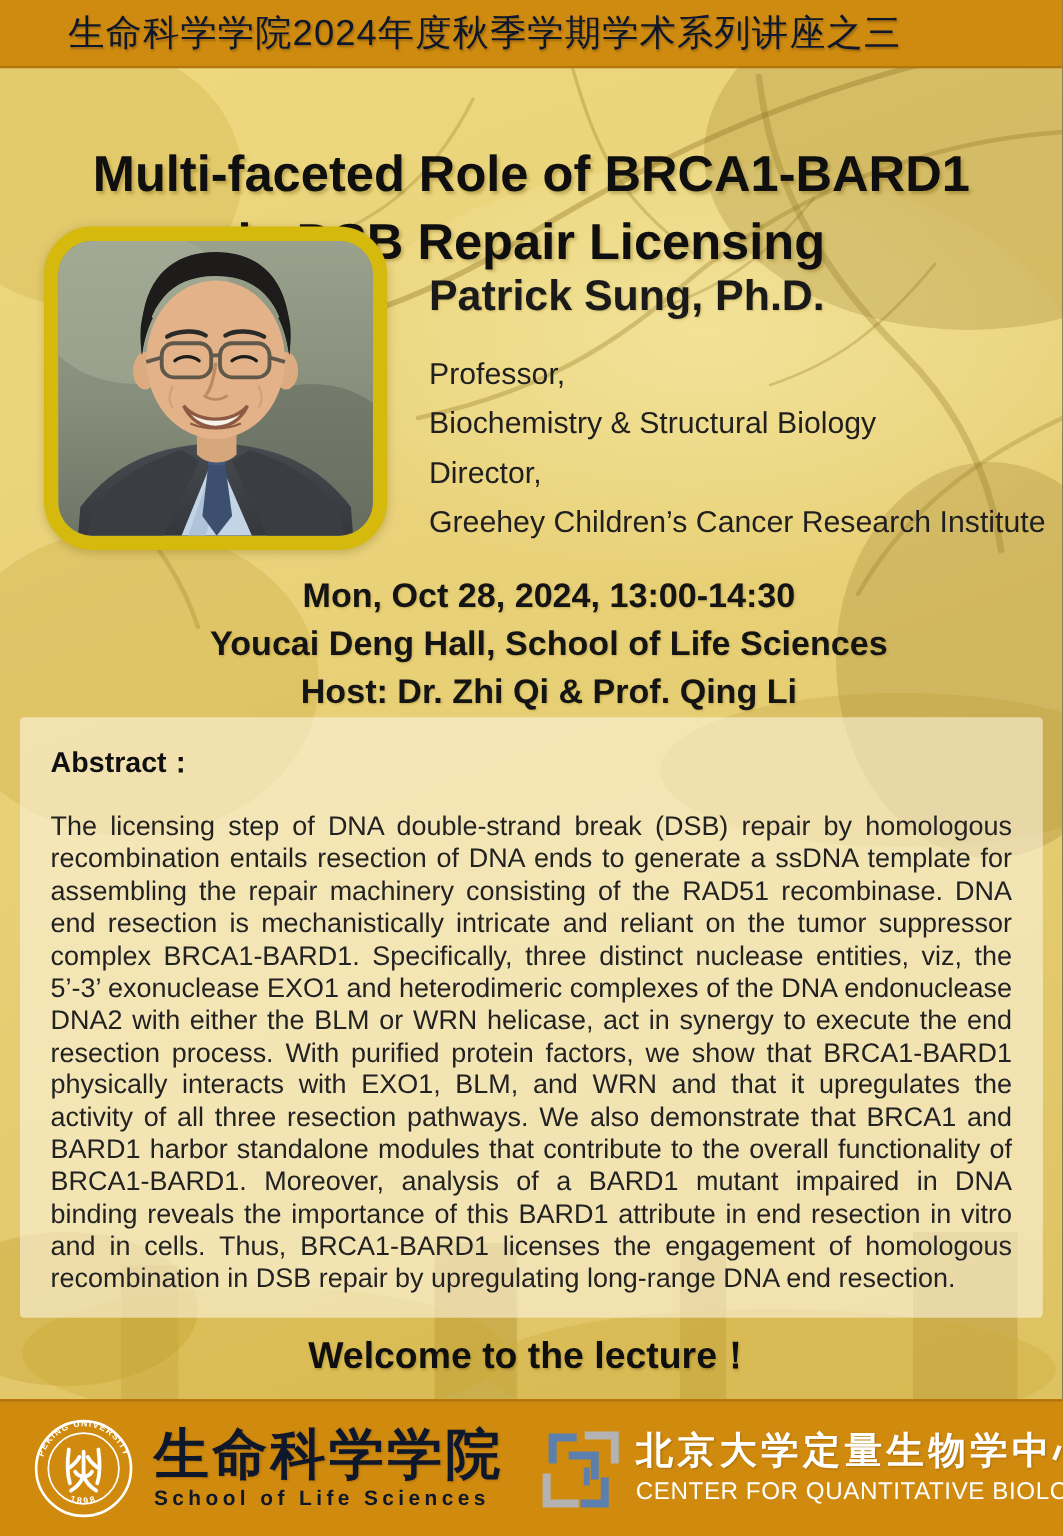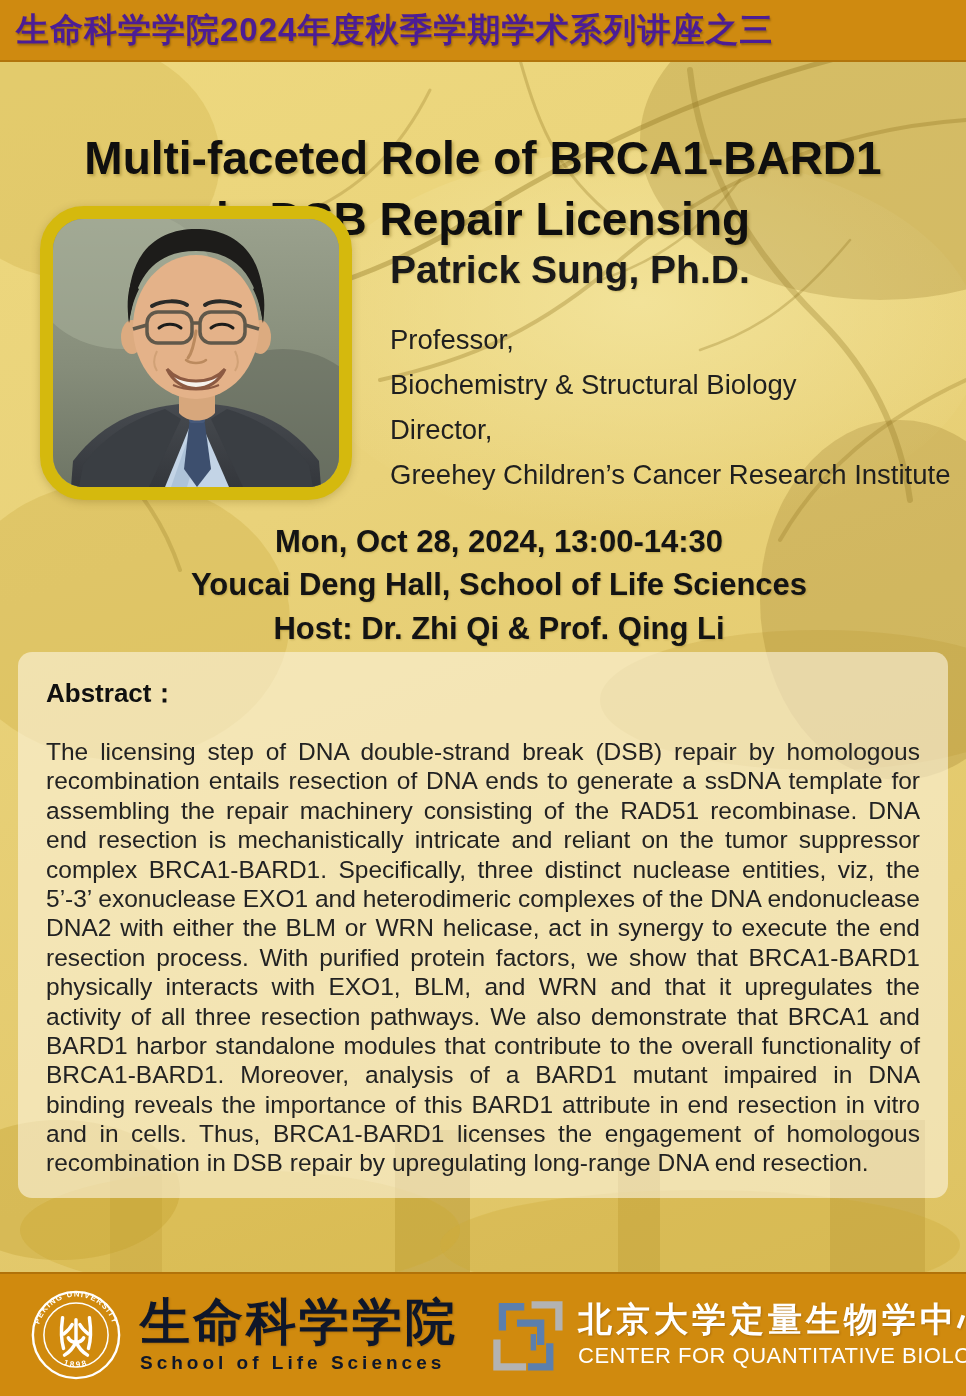--- a/index.html
+++ b/index.html
@@ -8,22 +8,22 @@
     font-family:"Liberation Sans","DejaVu Sans",sans-serif;
     background:linear-gradient(160deg,#eed97f 0%,#e9d27a 35%,#e3c96c 70%,#dcc05e 100%);
   }
   .bg-art{position:absolute;inset:0;z-index:0;}
   
   .top-banner{
     position:absolute;left:0;top:0;width:100%;height:62px;z-index:3;
     background:#cf8a10;border-bottom:2px solid rgba(90,55,0,.25);
     display:flex;align-items:center;box-sizing:border-box;padding-left:16px;
   }
-  .top-banner-text{color:#4c1d95;font-size:33px;font-weight:bold;letter-spacing:1px;
-    text-shadow:1px 2px 2px rgba(0,0,0,.25);}
+  .top-banner-text{color:#0f172a;font-size:33px;font-weight:normal;letter-spacing:1px;
+    text-shadow:1px 2px 2px rgba(0,0,0,.25);margin-left:46px;}
   
   .title{position:absolute;top:80px;left:0;width:100%;text-align:center;z-index:3;
     color:#0f0f0f;font-weight:bold;font-size:46px;line-height:1.33;
     text-shadow:2px 2px 3px rgba(110,85,5,.35);margin-top:48px;}
   
   .photo-frame{
     position:absolute;left:40px;top:206px;width:286px;height:268px;z-index:3;
     border:13px solid #d5b90d;border-radius:44px;overflow:hidden;
     background:#8a9180;box-shadow:0 2px 8px rgba(90,70,0,.25);
   }
@@ -33,21 +33,21 @@
   .speaker-name{font-size:39px;font-weight:bold;color:#1a1a1a;margin-bottom:32px;
     text-shadow:1px 1px 2px rgba(120,95,10,.3);}
   .speaker-line{font-size:27.5px;margin-bottom:13px;color:#1f1f1f;}
   
   .event{position:absolute;top:520px;left:16px;width:100%;text-align:center;z-index:3;
     font-size:31px;font-weight:bold;color:#141414;line-height:1.4;
     text-shadow:1px 1px 2px rgba(120,95,10,.3);}
   
   .abstract-panel{
     position:absolute;left:18px;top:652px;width:930px;height:546px;z-index:3;
-    box-sizing:border-box;padding:24px 28px;border-radius:14px;
+    box-sizing:border-box;padding:24px 28px;border-radius:4px;
     background:rgba(253,247,230,.58);
   }
   .abstract-heading{font-size:26px;font-weight:bold;color:#101010;}
   .abstract-body{margin-top:26px;font-size:24.5px;line-height:1.2;color:#222;
     text-align:justify;}
   
   .welcome{position:absolute;top:1210px;left:0;width:100%;text-align:center;z-index:3;
     font-size:34px;font-weight:bold;color:#0f0f0f;
     text-shadow:1px 1px 2px rgba(120,95,10,.35);}
   
@@ -194,20 +194,21 @@
     <div>Mon, Oct 28, 2024, 13:00-14:30</div>
     <div>Youcai Deng Hall, School of Life Sciences</div>
     <div>Host: Dr. Zhi Qi &amp; Prof. Qing Li</div>
   </div>
 
   <div class="abstract-panel">
     <div class="abstract-heading">Abstract：</div>
     <div class="abstract-body">The licensing step of DNA double-strand break (DSB) repair by homologous recombination entails resection of DNA ends to generate a ssDNA template for assembling the repair machinery consisting of the RAD51 recombinase. DNA end resection is mechanistically intricate and reliant on the tumor suppressor complex BRCA1-BARD1. Specifically, three distinct nuclease entities, viz, the 5’-3’ exonuclease EXO1 and heterodimeric complexes of the DNA endonuclease DNA2 with either the BLM or WRN helicase, act in synergy to execute the end resection process. With purified protein factors, we show that BRCA1-BARD1 physically interacts with EXO1, BLM, and WRN and that it upregulates the activity of all three resection pathways. We also demonstrate that BRCA1 and BARD1 harbor standalone modules that contribute to the overall functionality of BRCA1-BARD1. Moreover, analysis of a BARD1 mutant impaired in DNA binding reveals the importance of this BARD1 attribute in end resection in vitro and in cells. Thus, BRCA1-BARD1 licenses the engagement of homologous recombination in DSB repair by upregulating long-range DNA end resection.</div>
   </div>
 
+  <div class="welcome">Welcome to the lecture！</div>
 
   <div class="footer">
 
     <svg class="pku-seal" viewBox="0 0 96 96" aria-hidden="true">
       <defs>
         <path id="sealTopArc" d="M8,48 A40,40 0 0 1 88,48" fill="none"></path>
         <path id="sealBotArc" d="M16,62 A36,36 0 0 0 80,62" fill="none"></path>
       </defs>
       <circle cx="48" cy="48" r="45" fill="none" stroke="#fff" stroke-width="2.5"></circle>
       <circle cx="48" cy="48" r="33.5" fill="none" stroke="#fff" stroke-width="1.6"></circle>

